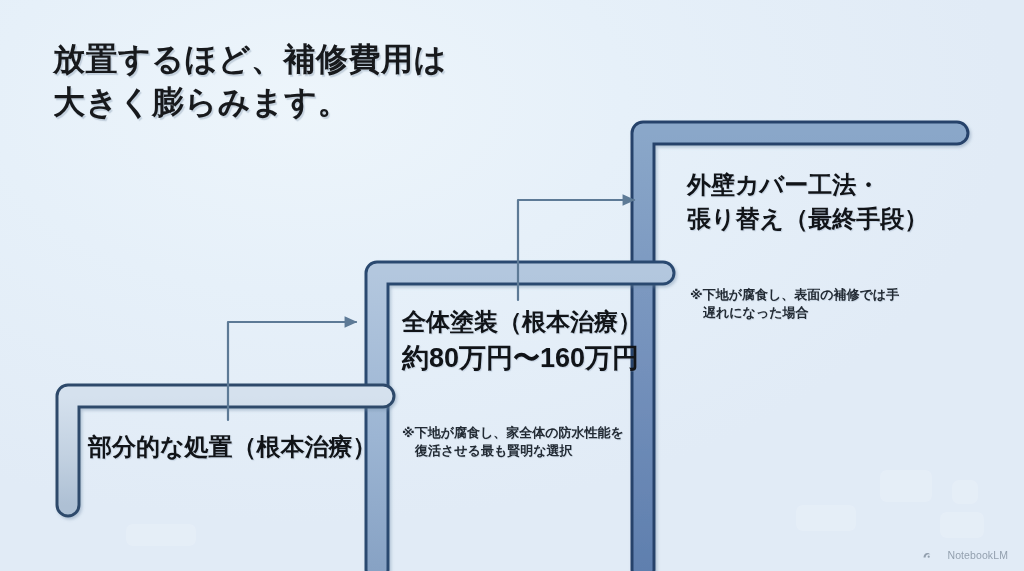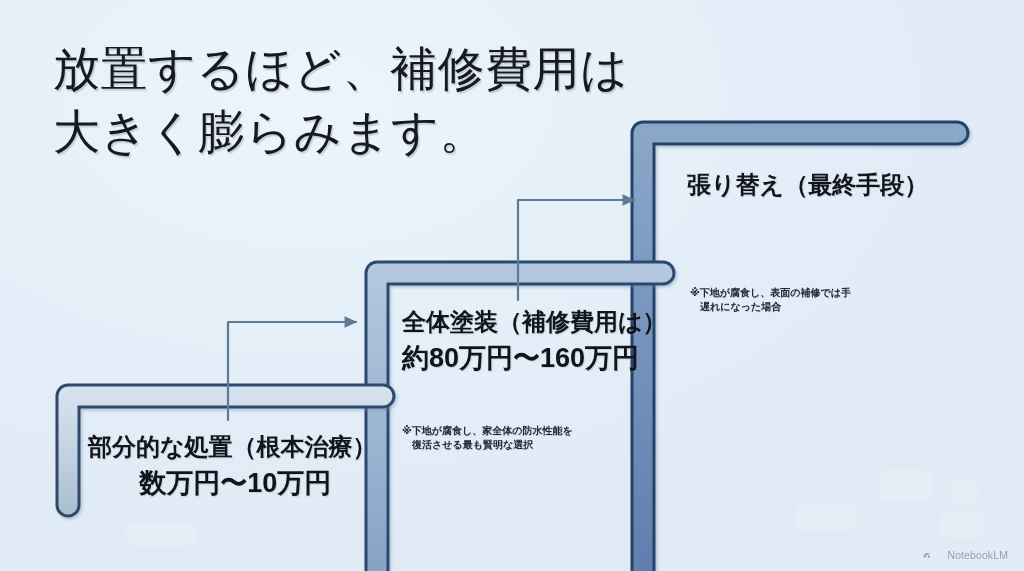--- a/index.html
+++ b/index.html
@@ -33,22 +33,22 @@
     left: 0;
     top: 0;
     width: 1024px;
     height: 571px;
   }
   .title {
     position: absolute;
     left: 53px;
     top: 38px;
     width: 700px;
-    font-size: 47px;
-    font-weight: normal;
+    font-size: 32px;
+    font-weight: bold;
     line-height: 1.33;
     letter-spacing: 0.5px;
     color: #17191c;
     text-shadow: 1.5px 1.5px 1px rgba(120,140,165,0.34);
     white-space: pre-line;
   }
   .lbl {
     position: absolute;
     color: #111418;
     text-shadow: 1px 1px 0.8px rgba(130,150,175,0.30);
@@ -60,21 +60,21 @@
     white-space: nowrap;
   }
   .lbl .price {
     font-size: 27px;
     font-weight: bold;
     line-height: 1.45;
     white-space: nowrap;
   }
   .note {
     position: absolute;
-    font-size: 10px;
+    font-size: 13px;
     font-weight: bold;
     line-height: 1.42;
     color: #222a33;
     white-space: pre-line;
     text-shadow: 0.7px 0.7px 0.6px rgba(140,160,185,0.25);
   }
   
   #step1-label { left: 88px; top: 430px; }
   #step1-label .l1 { text-align: left; }
   #step1-label .price { text-align: center; padding-left: 6px; }
@@ -157,31 +157,31 @@
     <path d="M 228,420 L 228,322 L 356,322" fill="none" stroke="#5d7a96" stroke-width="2.2" stroke-linecap="round" stroke-linejoin="round" marker-end="url(#arrowhead)"></path>
 
     <path d="M 518,300 L 518,200 L 634,200" fill="none" stroke="#5d7a96" stroke-width="2.2" stroke-linecap="round" stroke-linejoin="round" marker-end="url(#arrowhead)"></path>
   </svg>
 
   <div class="title">放置するほど、補修費用は
 大きく膨らみます。</div>
 
   <div class="lbl" id="step1-label">
     <div class="l1">部分的な処置（根本治療）</div>
-    <div class="price">数万円〜10万円</div>
   </div>
 
   <div class="lbl" id="step2-label">
-    <div class="l2">全体塗装（補修費用は）</div>
+    <div class="l2">全体塗装（根本治療）</div>
     <div class="price">約80万円〜160万円</div>
   </div>
   <div class="note" id="step2-note">※下地が腐食し、家全体の防水性能を
 　復活させる最も賢明な選択</div>
 
   <div class="lbl" id="step3-label">
+    <div class="l1">外壁カバー工法・</div>
     <div class="l2">張り替え（最終手段）</div>
   </div>
   <div class="note" id="step3-note">※下地が腐食し、表面の補修では手
 　遅れになった場合</div>
 
   <div id="watermark">
     <svg width="12" height="12" viewBox="0 0 24 24">
       <path d="M3 17c0-5 3.6-9 8-9 2.6 0 4.6 1.3 5.6 3.2-1-.6-2.1-.9-3.3-.9-3.3 0-6 2.6-6 6.1 0 .2 0 .4.1.6H3z" fill="#4a5a6c"></path>
       <circle cx="13.4" cy="15.4" r="2.2" fill="#4a5a6c"></circle>
     </svg>

